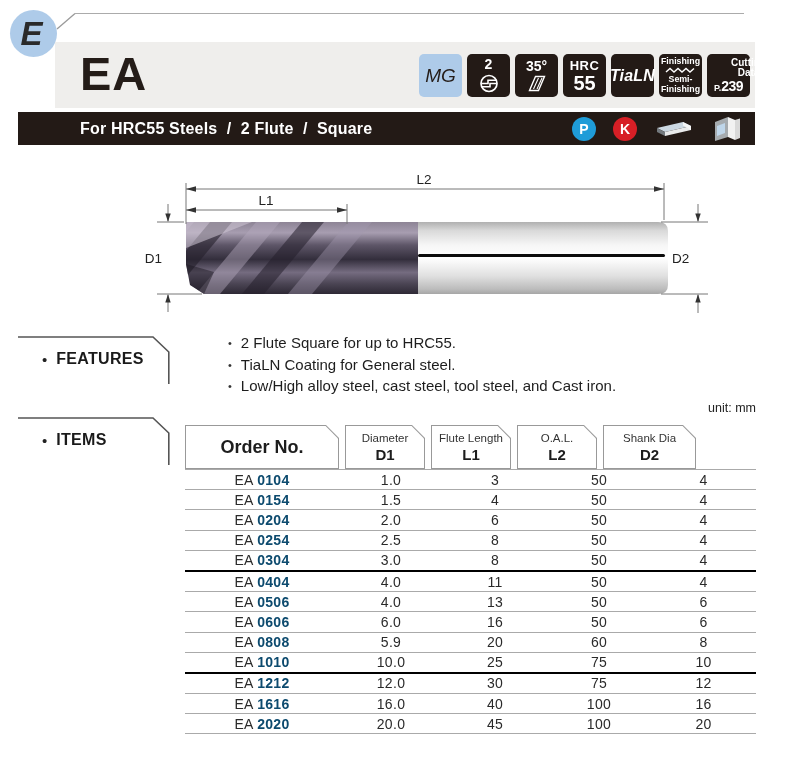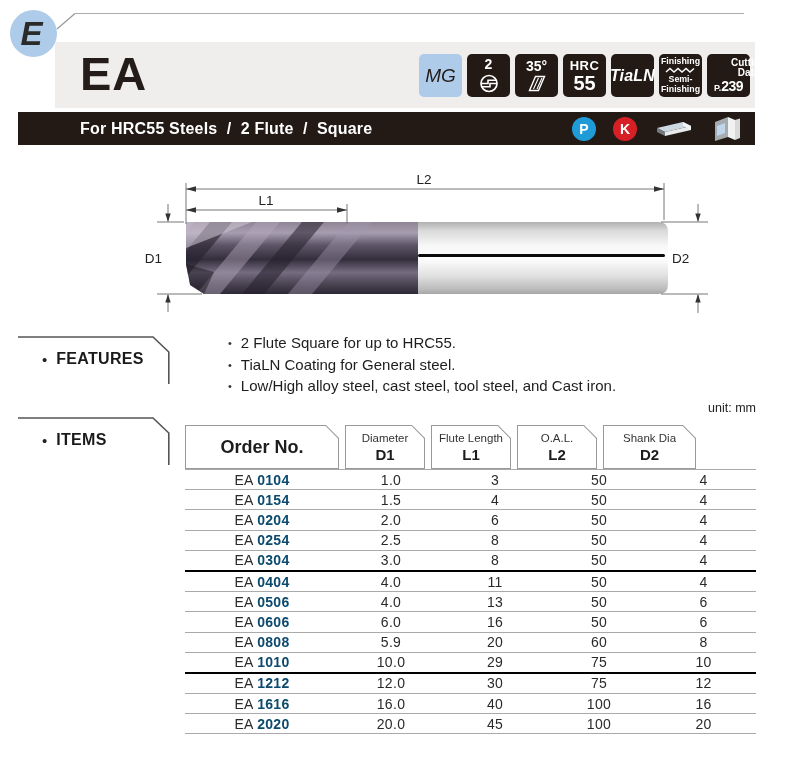--- a/index.html
+++ b/index.html
@@ -375,21 +375,21 @@
         <div class="t-row">
           <div class="t-cell"><span>EA </span><span class="code">0808</span></div>
           <div class="t-cell">5.9</div>
           <div class="t-cell">20</div>
           <div class="t-cell">60</div>
           <div class="t-cell">8</div>
         </div>
         <div class="t-row group-end">
           <div class="t-cell"><span>EA </span><span class="code">1010</span></div>
           <div class="t-cell">10.0</div>
-          <div class="t-cell">29</div>
+          <div class="t-cell">25</div>
           <div class="t-cell">75</div>
           <div class="t-cell">10</div>
         </div>
         <div class="t-row">
           <div class="t-cell"><span>EA </span><span class="code">1212</span></div>
           <div class="t-cell">12.0</div>
           <div class="t-cell">30</div>
           <div class="t-cell">75</div>
           <div class="t-cell">12</div>
         </div>

